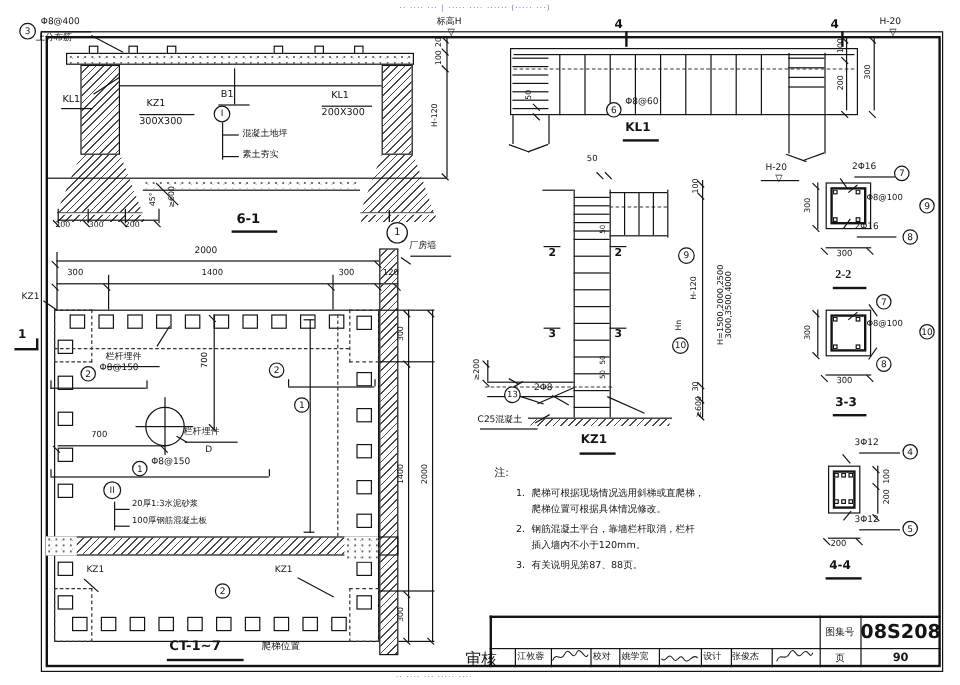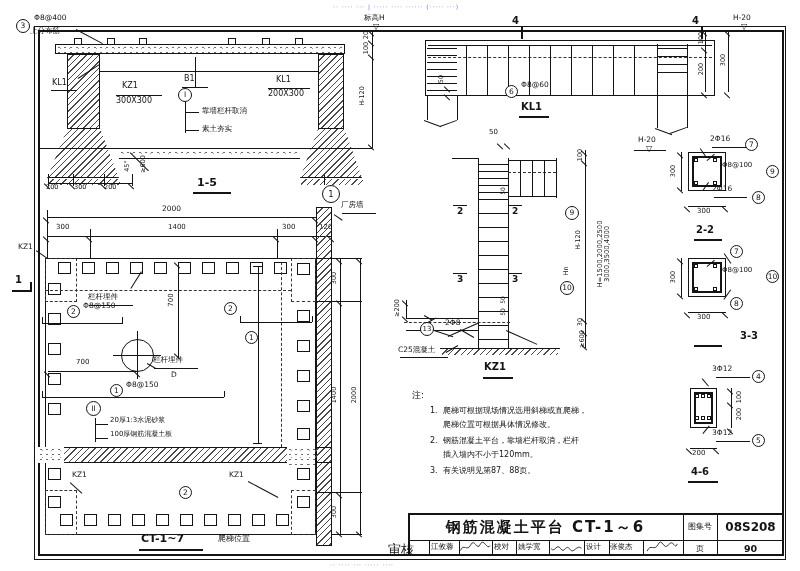--- a/index.html
+++ b/index.html
@@ -352,33 +352,33 @@
   <span class="cc" style="left:16px;top:19px;width:14px;height:14px;">3</span>
   <span class="t" style="left:34px;top:14px;font-size:7.5px;">Φ8@400</span>
   <span class="t" style="left:30px;top:27px;font-size:7.5px;">上分布筋</span>
   <span class="t" style="left:52px;top:79px;font-size:8px;">KL1</span>
   <span class="t" style="left:184px;top:75px;font-size:8px;">B1</span>
   <span class="t" style="left:122px;top:82px;font-size:8px;">KZ1</span>
   <span class="t" style="left:116px;top:97px;font-size:8px;">300X300</span>
   <span class="t" style="left:276px;top:76px;font-size:8px;">KL1</span>
   <span class="t" style="left:268px;top:90px;font-size:8px;">200X300</span>
   <span class="cc" style="left:178px;top:88px;width:14px;height:14px;">I</span>
-  <span class="t" style="left:202px;top:107px;font-size:7.5px;">靠墙栏杆取消</span>
+  <span class="t" style="left:202px;top:107px;font-size:7.5px;">混凝土地坪</span>
   <span class="t" style="left:202px;top:125px;font-size:7.5px;">素土夯实</span>
   <span class="t" style="left:364px;top:14px;font-size:7.5px;">标高H</span>
   <span class="t" style="left:373px;top:23px;font-size:8px;">▽</span>
   <span class="rt" style="left:366px;top:35px;font-size:6.5px;">20</span>
   <span class="rt" style="left:366px;top:48px;font-size:6.5px;">100</span>
   <span class="rt" style="left:362px;top:96px;font-size:6.5px;">H-120</span>
   <span class="rt" style="left:143px;top:164px;font-size:6.5px;">≥600</span>
   <span class="rt" style="left:127px;top:166px;font-size:6.5px;">45°</span>
   <span class="t" style="left:46px;top:184px;font-size:6.5px;">200</span>
   <span class="t" style="left:74px;top:184px;font-size:6.5px;">300</span>
   <span class="t" style="left:104px;top:184px;font-size:6.5px;">200</span>
-  <span class="t b" style="left:197px;top:177px;font-size:11px;">1-5</span>
+  <span class="t b" style="left:197px;top:177px;font-size:11px;">6-1</span>
   <span class="cc" style="left:322px;top:185px;width:18px;height:18px;font-size:8.5px;">1</span>
 
   <span class="t b" style="left:512px;top:15px;font-size:10px;">4</span>
   <span class="t b" style="left:692px;top:15px;font-size:10px;">4</span>
   <span class="rt" style="left:441px;top:79px;font-size:6.5px;">50</span>
   <span class="cc" style="left:505px;top:85px;width:13px;height:13px;">6</span>
   <span class="t" style="left:521px;top:81px;font-size:7.5px;">Φ8@60</span>
   <span class="t b" style="left:521px;top:101px;font-size:10px;">KL1</span>
   <span class="rt" style="left:701px;top:38px;font-size:6.5px;">100</span>
   <span class="rt" style="left:701px;top:69px;font-size:6.5px;">200</span>
@@ -414,38 +414,38 @@
   <span class="t b" style="left:484px;top:361px;font-size:10px;">KZ1</span>
 
   <span class="t" style="left:710px;top:135px;font-size:7.5px;">2Φ16</span>
   <span class="cc" style="left:745px;top:138px;width:13px;height:13px;">7</span>
   <span class="t" style="left:722px;top:162px;font-size:7px;">Φ8@100</span>
   <span class="cc" style="left:766px;top:165px;width:13px;height:13px;">9</span>
   <span class="t" style="left:712px;top:185px;font-size:7.5px;">2Φ16</span>
   <span class="cc" style="left:752px;top:191px;width:13px;height:13px;">8</span>
   <span class="rt" style="left:673px;top:171px;font-size:6.5px;">300</span>
   <span class="t" style="left:697px;top:208px;font-size:7px;">300</span>
-  <span class="t b" style="left:696px;top:224px;font-size:10px;">2-2</span>
+  <span class="t b" style="left:696px;top:224px;font-size:10px;font-family:Liberation Serif, serif;">2-2</span>
 
   <span class="cc" style="left:730px;top:245px;width:13px;height:13px;">7</span>
   <span class="t" style="left:722px;top:267px;font-size:7px;">Φ8@100</span>
   <span class="cc" style="left:766px;top:270px;width:13px;height:13px;">10</span>
   <span class="cc" style="left:730px;top:297px;width:13px;height:13px;">8</span>
   <span class="rt" style="left:673px;top:277px;font-size:6.5px;">300</span>
   <span class="t" style="left:697px;top:314px;font-size:7px;">300</span>
-  <span class="t b" style="left:696px;top:330px;font-size:10px;margin-left:44px;">3-3</span>
+  <span class="t b" style="left:696px;top:330px;font-size:10px;">3-3</span>
 
   <span class="t" style="left:712px;top:365px;font-size:7.5px;">3Φ12</span>
   <span class="cc" style="left:752px;top:370px;width:13px;height:13px;">4</span>
   <span class="rt" style="left:739px;top:397px;font-size:6.5px;">100</span>
   <span class="rt" style="left:739px;top:414px;font-size:6.5px;">200</span>
   <span class="t" style="left:712px;top:429px;font-size:7.5px;">3Φ12</span>
   <span class="cc" style="left:752px;top:434px;width:13px;height:13px;">5</span>
   <span class="t" style="left:692px;top:450px;font-size:7px;">200</span>
-  <span class="t b" style="left:691px;top:466px;font-size:10px;">4-6</span>
+  <span class="t b" style="left:691px;top:466px;font-size:10px;">4-4</span>
 
   <span class="t" style="left:162px;top:205px;font-size:7.5px;">2000</span>
   <span class="t" style="left:56px;top:224px;font-size:7px;">300</span>
   <span class="t" style="left:168px;top:224px;font-size:7px;">1400</span>
   <span class="t" style="left:282px;top:224px;font-size:7px;">300</span>
   <span class="t" style="left:319px;top:224px;font-size:7px;">120</span>
   <span class="t" style="left:341px;top:201px;font-size:7.5px;">厂房墙</span>
   <span class="t" style="left:18px;top:243px;font-size:7.5px;">KZ1</span>
   <span class="t" style="left:88px;top:293px;font-size:7.5px;">栏杆埋件</span>
   <span class="cc" style="left:67px;top:305px;width:13px;height:13px;">2</span>
@@ -475,23 +475,22 @@
   <span class="t" style="left:412px;top:391px;font-size:9px;">注:</span>
   <span class="t" style="left:430px;top:407px;font-size:8px;">1.</span>
   <span class="t" style="left:443px;top:407px;font-size:8px;">爬梯可根据现场情况选用斜梯或直爬梯，</span>
   <span class="t" style="left:443px;top:421px;font-size:8px;">爬梯位置可根据具体情况修改。</span>
   <span class="t" style="left:430px;top:437px;font-size:8px;">2.</span>
   <span class="t" style="left:443px;top:437px;font-size:8px;">钢筋混凝土平台，靠墙栏杆取消，栏杆</span>
   <span class="t" style="left:443px;top:451px;font-size:8px;">插入墙内不小于120mm。</span>
   <span class="t" style="left:430px;top:467px;font-size:8px;">3.</span>
   <span class="t" style="left:443px;top:467px;font-size:8px;">有关说明见第87、88页。</span>
 
-  <div class="cell b" style="left:410px;top:515px;width:271px;height:24px;font-size:15px;letter-spacing:2px;">钢筋混凝土平台 CT-1～6</div>
   <div class="cell" style="left:684px;top:514px;width:32px;height:25px;font-size:8px;">图集号</div>
-  <div class="cell b" style="left:718px;top:514px;width:65px;height:25px;font-size:12px;">08S208</div>
+  <div class="cell b" style="left:718px;top:514px;width:65px;height:25px;font-size:16px;">08S208</div>
   <span class="t" style="left:388px;top:543px;font-size:13px;">审核</span>
   <span class="t" style="left:431px;top:543px;font-size:7.5px;">江攸蓉</span>
   <svg class="sig" style="position:absolute;left:459px;top:541px;" width="32" height="13" viewBox="0 0 60 24">
       <path d="M3,17 C9,3 15,21 22,7 S34,20 40,6 S53,19 58,9"></path>
     </svg>
   <span class="t" style="left:494px;top:543px;font-size:7.5px;">校对</span>
   <span class="t" style="left:518px;top:543px;font-size:7.5px;">姚学宽</span>
   <svg class="sig" style="position:absolute;left:549px;top:541px;" width="34" height="13" viewBox="0 0 60 24">
       <path d="M3,15 C10,22 13,3 20,14 S30,4 37,15 S50,5 58,13"></path>
     </svg>

